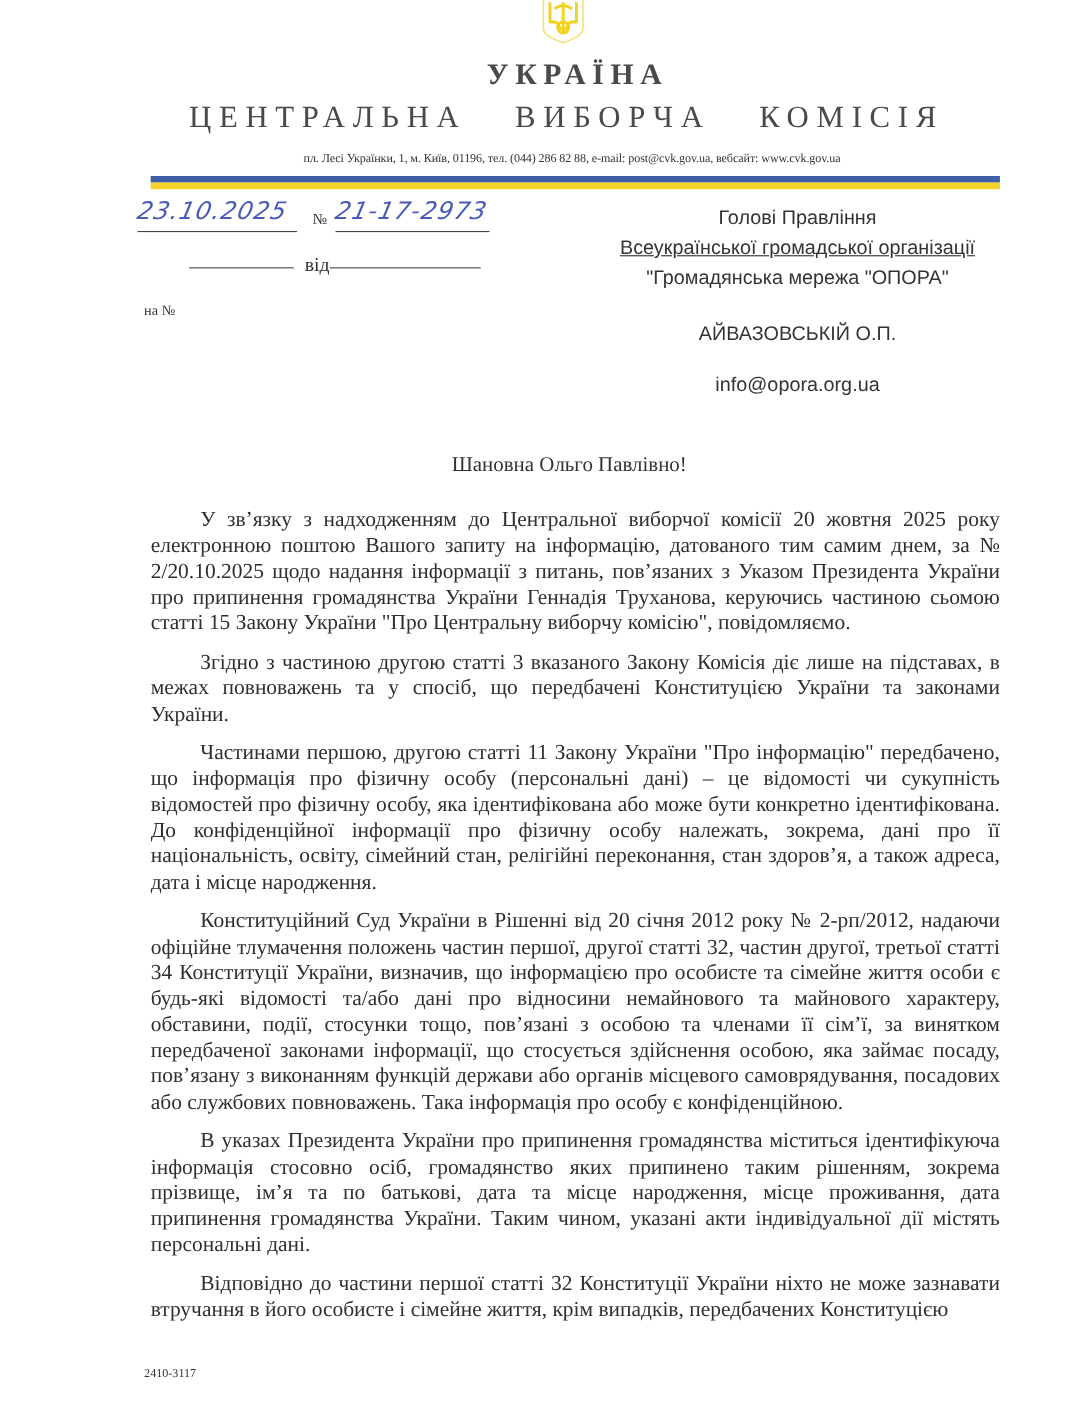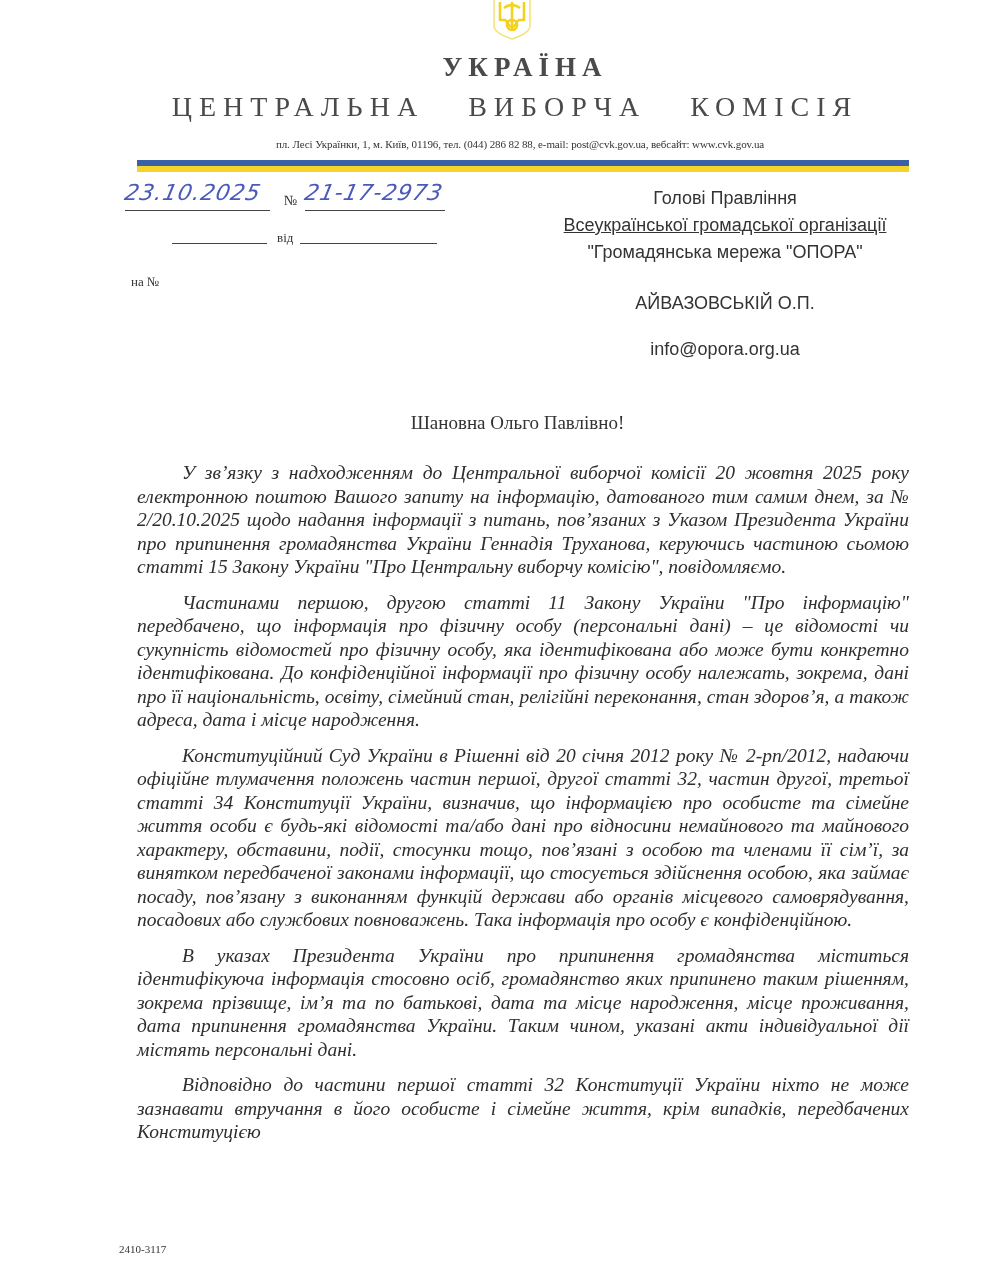--- a/index.html
+++ b/index.html
@@ -38,38 +38,38 @@
     position: absolute; left: 125px; top: 180px; width: 145px; border-bottom: 1px solid #444;
     height: 30px; text-align: left;
   }
   .reg-no-label { position: absolute; left: 284px; top: 193px; font-size: 14px; color: #333; }
   .reg-no {
     position: absolute; left: 305px; top: 180px; width: 140px; border-bottom: 1px solid #444;
     height: 30px;
   }
   .ref-label { position: absolute; left: 131px; top: 230px; font-size: 13px; color: #333; margin-top: 44px; }
   .ref-line1 { position: absolute; left: 172px; top: 243px; width: 95px; border-bottom: 1px solid #444; }
-  .ref-from { position: absolute; left: 277px; top: 230px; font-size: 13px; color: #333; }
+  .ref-from { position: absolute; left: 277px; top: 230px; font-size: 18px; color: #333; }
   .ref-line2 { position: absolute; left: 300px; top: 243px; width: 137px; border-bottom: 1px solid #444; }
 
   .addressee {
     position: absolute; left: 530px; width: 390px; text-align: center;
     font-family: "Liberation Sans", sans-serif; font-size: 18px; color: #333; line-height: 23px;
   }
   .greeting {
     position: absolute; left: 0; width: 1035px; top: 412px; text-align: center;
     font-size: 19px; color: #333;
   }
   .body {
     position: absolute; left: 137px; width: 772px; top: 461px;
     font-size: 19.5px; line-height: 23.5px; color: #2e2e2e; text-align: justify;
   }
-  .body p { margin: 0 0 12px 0; text-indent: 45px; font-style: italic; }
+  .body p { margin: 0 0 12px 0; text-indent: 45px; }
   .footer-code {
-    position: absolute; left: 119px; top: 1243px; font-size: 11px; color: #333;
+    position: absolute; left: 131px; top: 1243px; font-size: 11px; color: #333;
   }
 </style>
 </head>
 <body>
 
 <svg class="coat" viewBox="0 0 44 40">
   <path d="M4 0 L4 26 Q4 33 22 39 Q40 33 40 26 L40 0" fill="none" stroke="#f5e27a" stroke-width="1.5"></path>
   <g fill="none" stroke="#f2d21e" stroke-width="2.6" stroke-linejoin="round">
     <path d="M10 2 L10 20 L16 20"></path>
     <path d="M34 2 L34 20 L28 20"></path>
@@ -102,19 +102,20 @@
 <div class="addressee" style="top:187px;">Голові Правління</div>
 <div class="addressee" style="top:214px;text-decoration:underline;">Всеукраїнської громадської організації</div>
 <div class="addressee" style="top:241px;">"Громадянська мережа "ОПОРА"</div>
 <div class="addressee" style="top:292px;">АЙВАЗОВСЬКІЙ О.П.</div>
 <div class="addressee" style="top:338px;">info@opora.org.ua</div>
 
 <div class="greeting">Шановна Ольго Павлівно!</div>
 
 <div class="body">
   <p>У зв’язку з надходженням до Центральної виборчої комісії 20 жовтня 2025 року електронною поштою Вашого запиту на інформацію, датованого тим самим днем, за № 2/20.10.2025 щодо надання інформації з питань, пов’язаних з Указом Президента України про припинення громадянства України Геннадія Труханова, керуючись частиною сьомою статті 15 Закону України "Про Центральну виборчу комісію", повідомляємо.</p>
+  <p>Згідно з частиною другою статті 3 вказаного Закону Комісія діє лише на підставах, в межах повноважень та у спосіб, що передбачені Конституцією України та законами України.</p>
   <p>Частинами першою, другою статті 11 Закону України "Про інформацію" передбачено, що інформація про фізичну особу (персональні дані) – це відомості чи сукупність відомостей про фізичну особу, яка ідентифікована або може бути конкретно ідентифікована. До конфіденційної інформації про фізичну особу належать, зокрема, дані про її національність, освіту, сімейний стан, релігійні переконання, стан здоров’я, а також адреса, дата і місце народження.</p>
   <p>Конституційний Суд України в Рішенні від 20 січня 2012 року № 2-рп/2012, надаючи офіційне тлумачення положень частин першої, другої статті 32, частин другої, третьої статті 34 Конституції України, визначив, що інформацією про особисте та сімейне життя особи є будь-які відомості та/або дані про відносини немайнового та майнового характеру, обставини, події, стосунки тощо, пов’язані з особою та членами її сім’ї, за винятком передбаченої законами інформації, що стосується здійснення особою, яка займає посаду, пов’язану з виконанням функцій держави або органів місцевого самоврядування, посадових або службових повноважень. Така інформація про особу є конфіденційною.</p>
   <p>В указах Президента України про припинення громадянства міститься ідентифікуюча інформація стосовно осіб, громадянство яких припинено таким рішенням, зокрема прізвище, ім’я та по батькові, дата та місце народження, місце проживання, дата припинення громадянства України. Таким чином, указані акти індивідуальної дії містять персональні дані.</p>
   <p>Відповідно до частини першої статті 32 Конституції України ніхто не може зазнавати втручання в його особисте і сімейне життя, крім випадків, передбачених Конституцією</p>
 </div>
 
 <div class="footer-code">2410-3117</div>
 
 </body></html>

